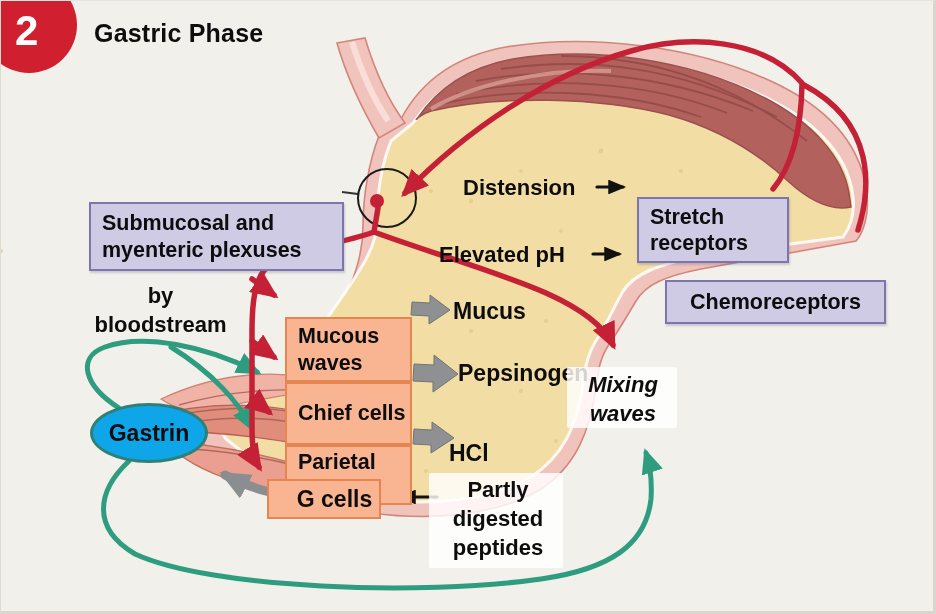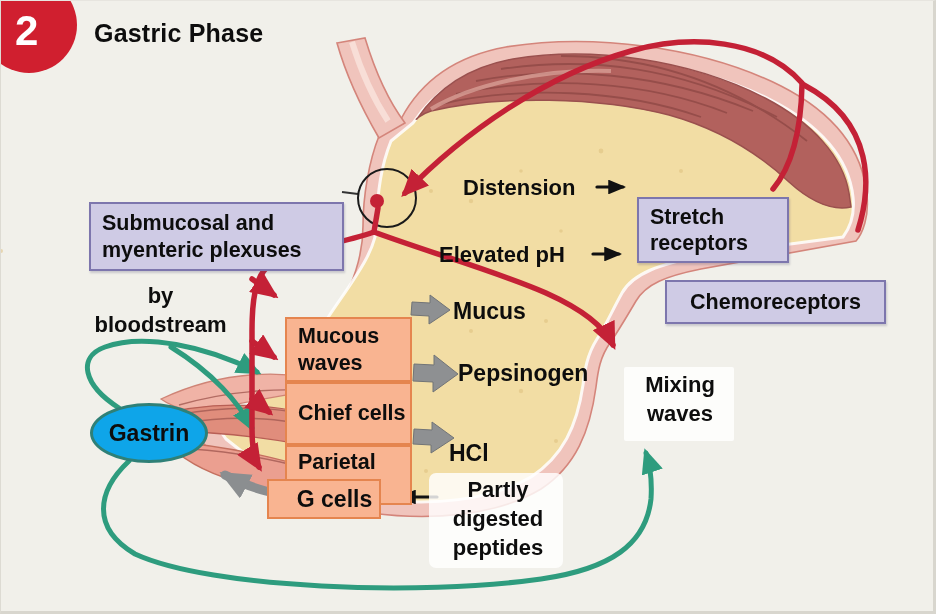--- a/index.html
+++ b/index.html
@@ -198,23 +198,23 @@
     <span>G cells</span>
   </div>
 
   <div class="abs lbl" style="left:462px;top:172px;">Distension</div>
   <div class="abs lbl" style="left:438px;top:239px;">Elevated pH</div>
 
   <div class="abs lbl" style="left:452px;top:295px;font-size:23px;">Mucus</div>
   <div class="abs lbl" style="left:457px;top:357px;font-size:23px;">Pepsinogen</div>
   <div class="abs lbl" style="left:448px;top:421px;font-size:23px;margin-top:16px;">HCl</div>
 
-  <div class="abs lbl-wrap panel" style="left:623px;top:366px;width:96px;padding:3px 6px 13px 8px;">Mixing waves</div>
-
-  <div class="abs lbl-wrap panel" style="left:428px;top:472px;width:118px;padding:2px 6px 6px 10px;border-radius:7px;">Partly digested peptides</div>
+  <div class="abs lbl-wrap panel" style="left:566px;top:366px;width:96px;padding:3px 6px 0 8px;font-style:italic;">Mixing waves</div>
+
+  <div class="abs lbl-wrap panel" style="left:428px;top:472px;width:118px;padding:2px 6px 6px 10px;">Partly digested peptides</div>
 
   <div class="abs lbl-wrap" style="left:92px;top:280px;width:135px;">by bloodstream</div>
 
   <div class="abs gastrin">
     <span>Gastrin</span>
   </div>
 
 </div>
 
 </body></html>

